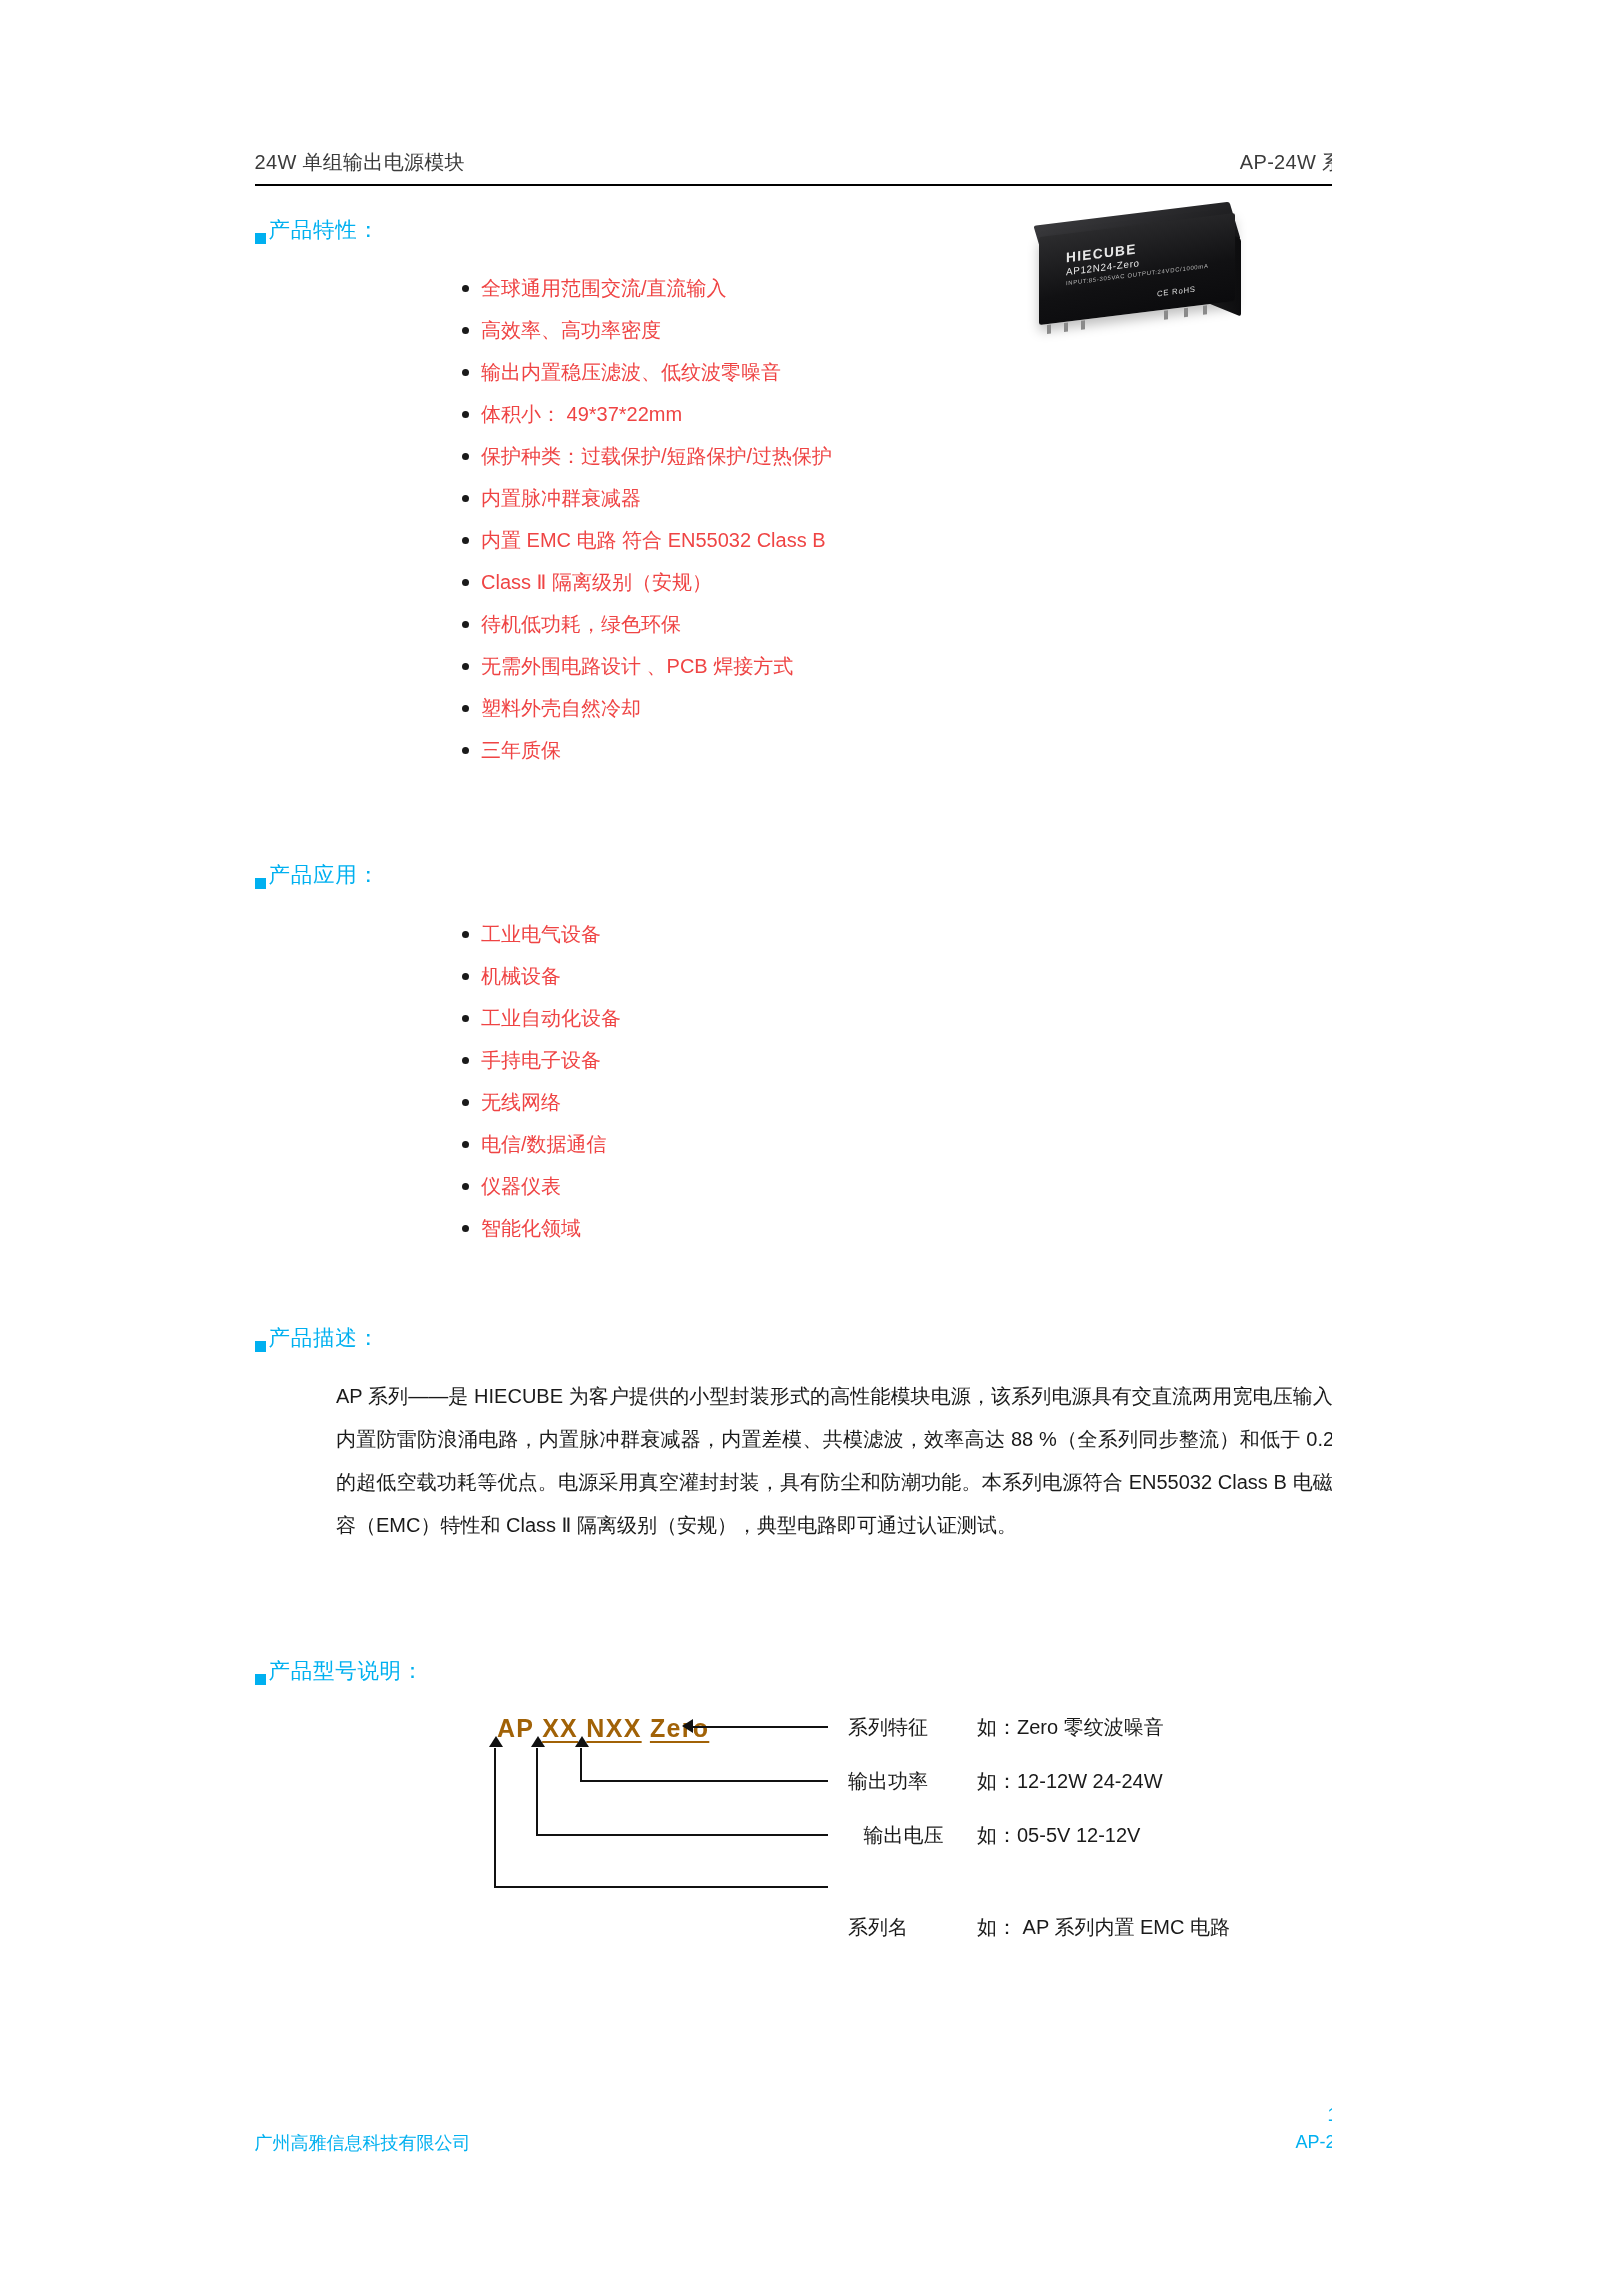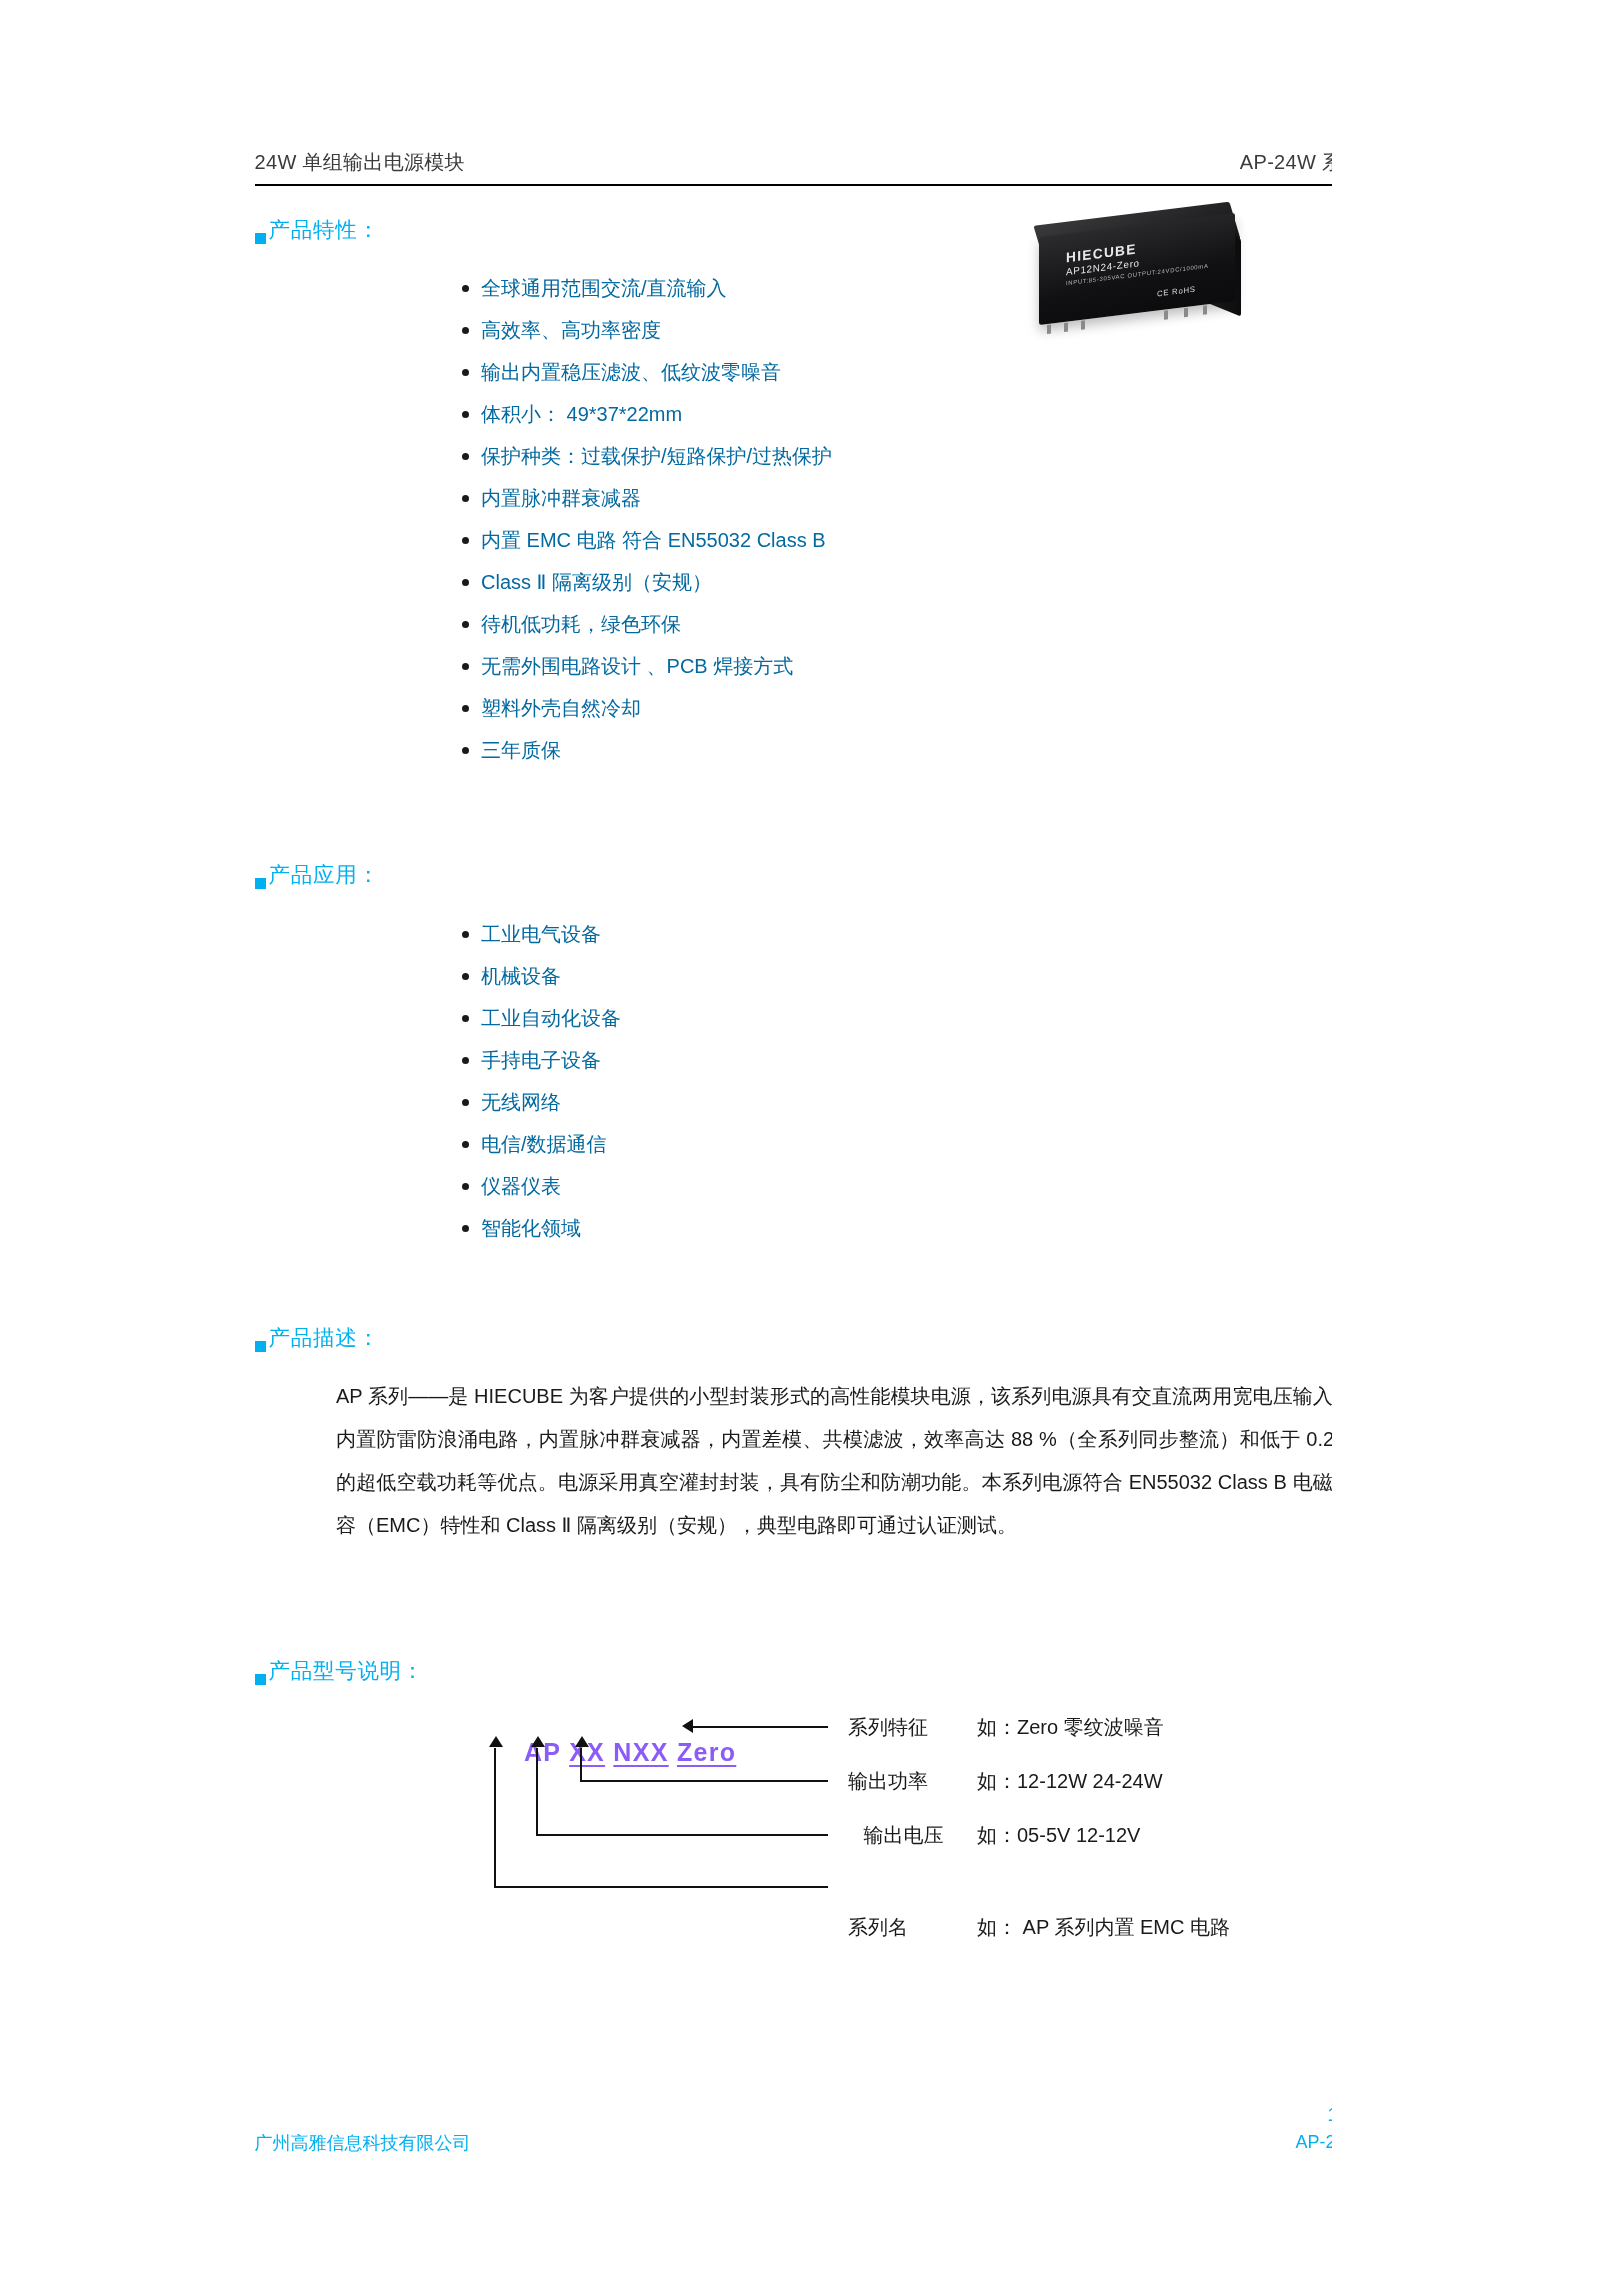--- a/index.html
+++ b/index.html
@@ -75,21 +75,21 @@
     position: absolute;
     margin: 0;
     padding: 0;
     list-style: none;
   }
   ul.bullets li {
     position: relative;
     padding-left: 44px;
     font-size: 20px;
     line-height: 42px;
-    color: #0369a1;
+    color: #ef4444;
     white-space: nowrap;
   }
   ul.bullets li::before {
     content: "";
     position: absolute;
     left: 25px;
     top: 18px;
     width: 7.2px;
     height: 7.2px;
     border-radius: 50%;
@@ -186,28 +186,27 @@
   
   .model-diagram {
     position: absolute;
     left: 0;
     top: 1714px;
     width: 1147px;
     height: 222px;
   }
   .mn-code {
     position: absolute;
-    left: 289px;
+    left: 262px;
     top: 0;
     font-size: 25px;
     font-weight: bold;
     letter-spacing: 1.3px;
-    color: #8b5cf6;
+    color: #a16207;
     white-space: nowrap;
-    margin-top: 24px;
   }
   .mn-code u { text-decoration: underline; text-underline-offset: 3.9px; }
   .mn-row {
     position: absolute;
     display: flex;
     gap: 18px;
     font-size: 20px;
     color: #1a1a1a;
     white-space: nowrap;
   }

